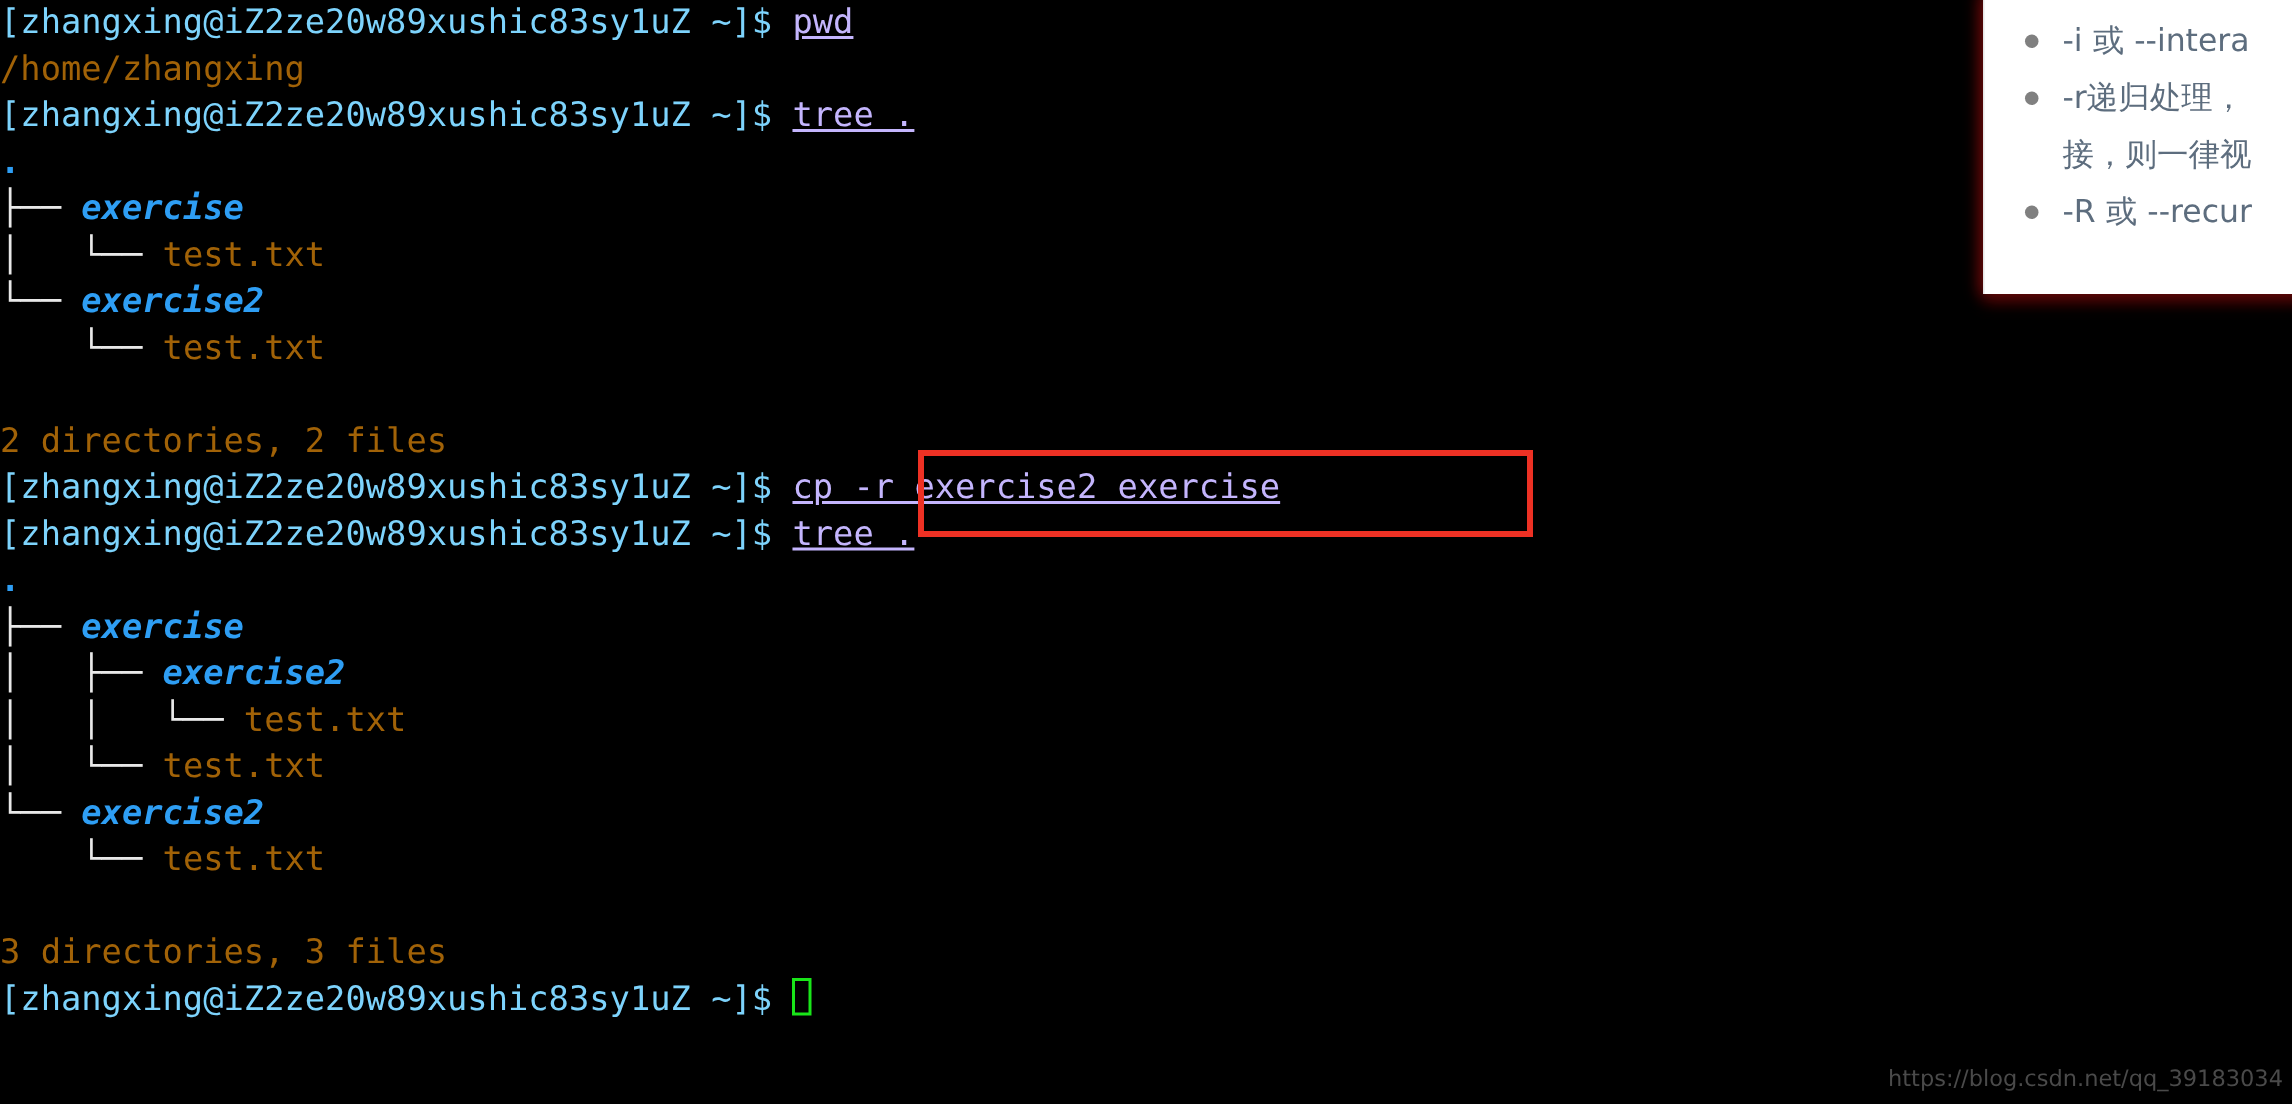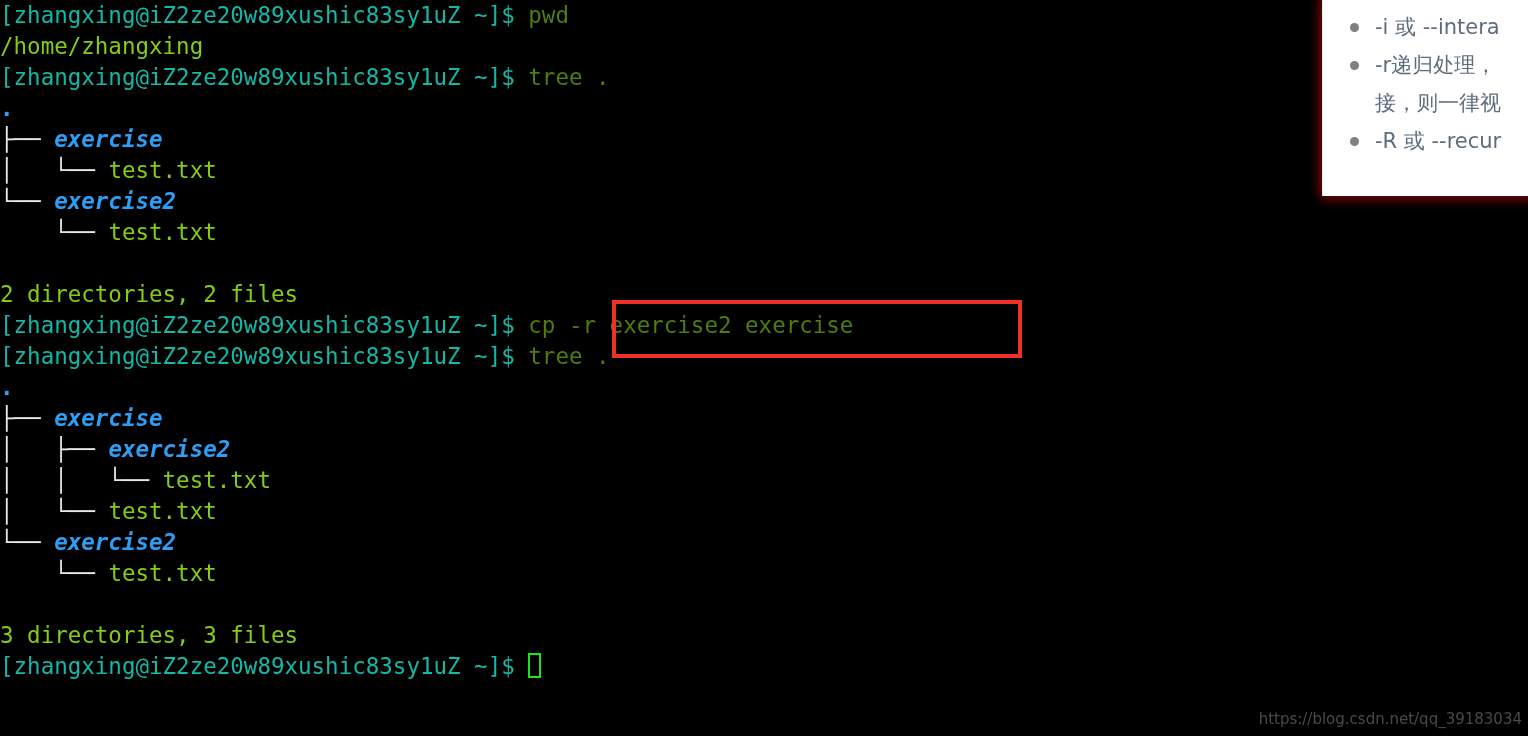--- a/index.html
+++ b/index.html
@@ -28,24 +28,24 @@
     font-size: 22.5px;
     line-height: 31px;
     white-space: pre;
     letter-spacing: 0px;
   }
   .tline {
     height: 31px;
     white-space: pre;
     position: relative;
   }
-  .prompt { color: #14b8a6; }
-  .cmd    { color: #4d7c0f; }
+  .prompt { color: #7dd3fc; }
+  .cmd    { color: #c4b5fd; text-decoration: underline; }
   .dir    { color: #2e9ef4; font-weight: bold; font-style: italic; }
-  .file   { color: #84cc16; }
+  .file   { color: #a16207; }
   .branch { color: #e8e8e8; }
   .dot    { color: #2e9ef4; font-weight: bold; }
   .blank  { height: 31px; }
 
   
   .cursor {
     display: inline-block;
     width: 13px;
     height: 25px;
     border: 2px solid #19e519;

